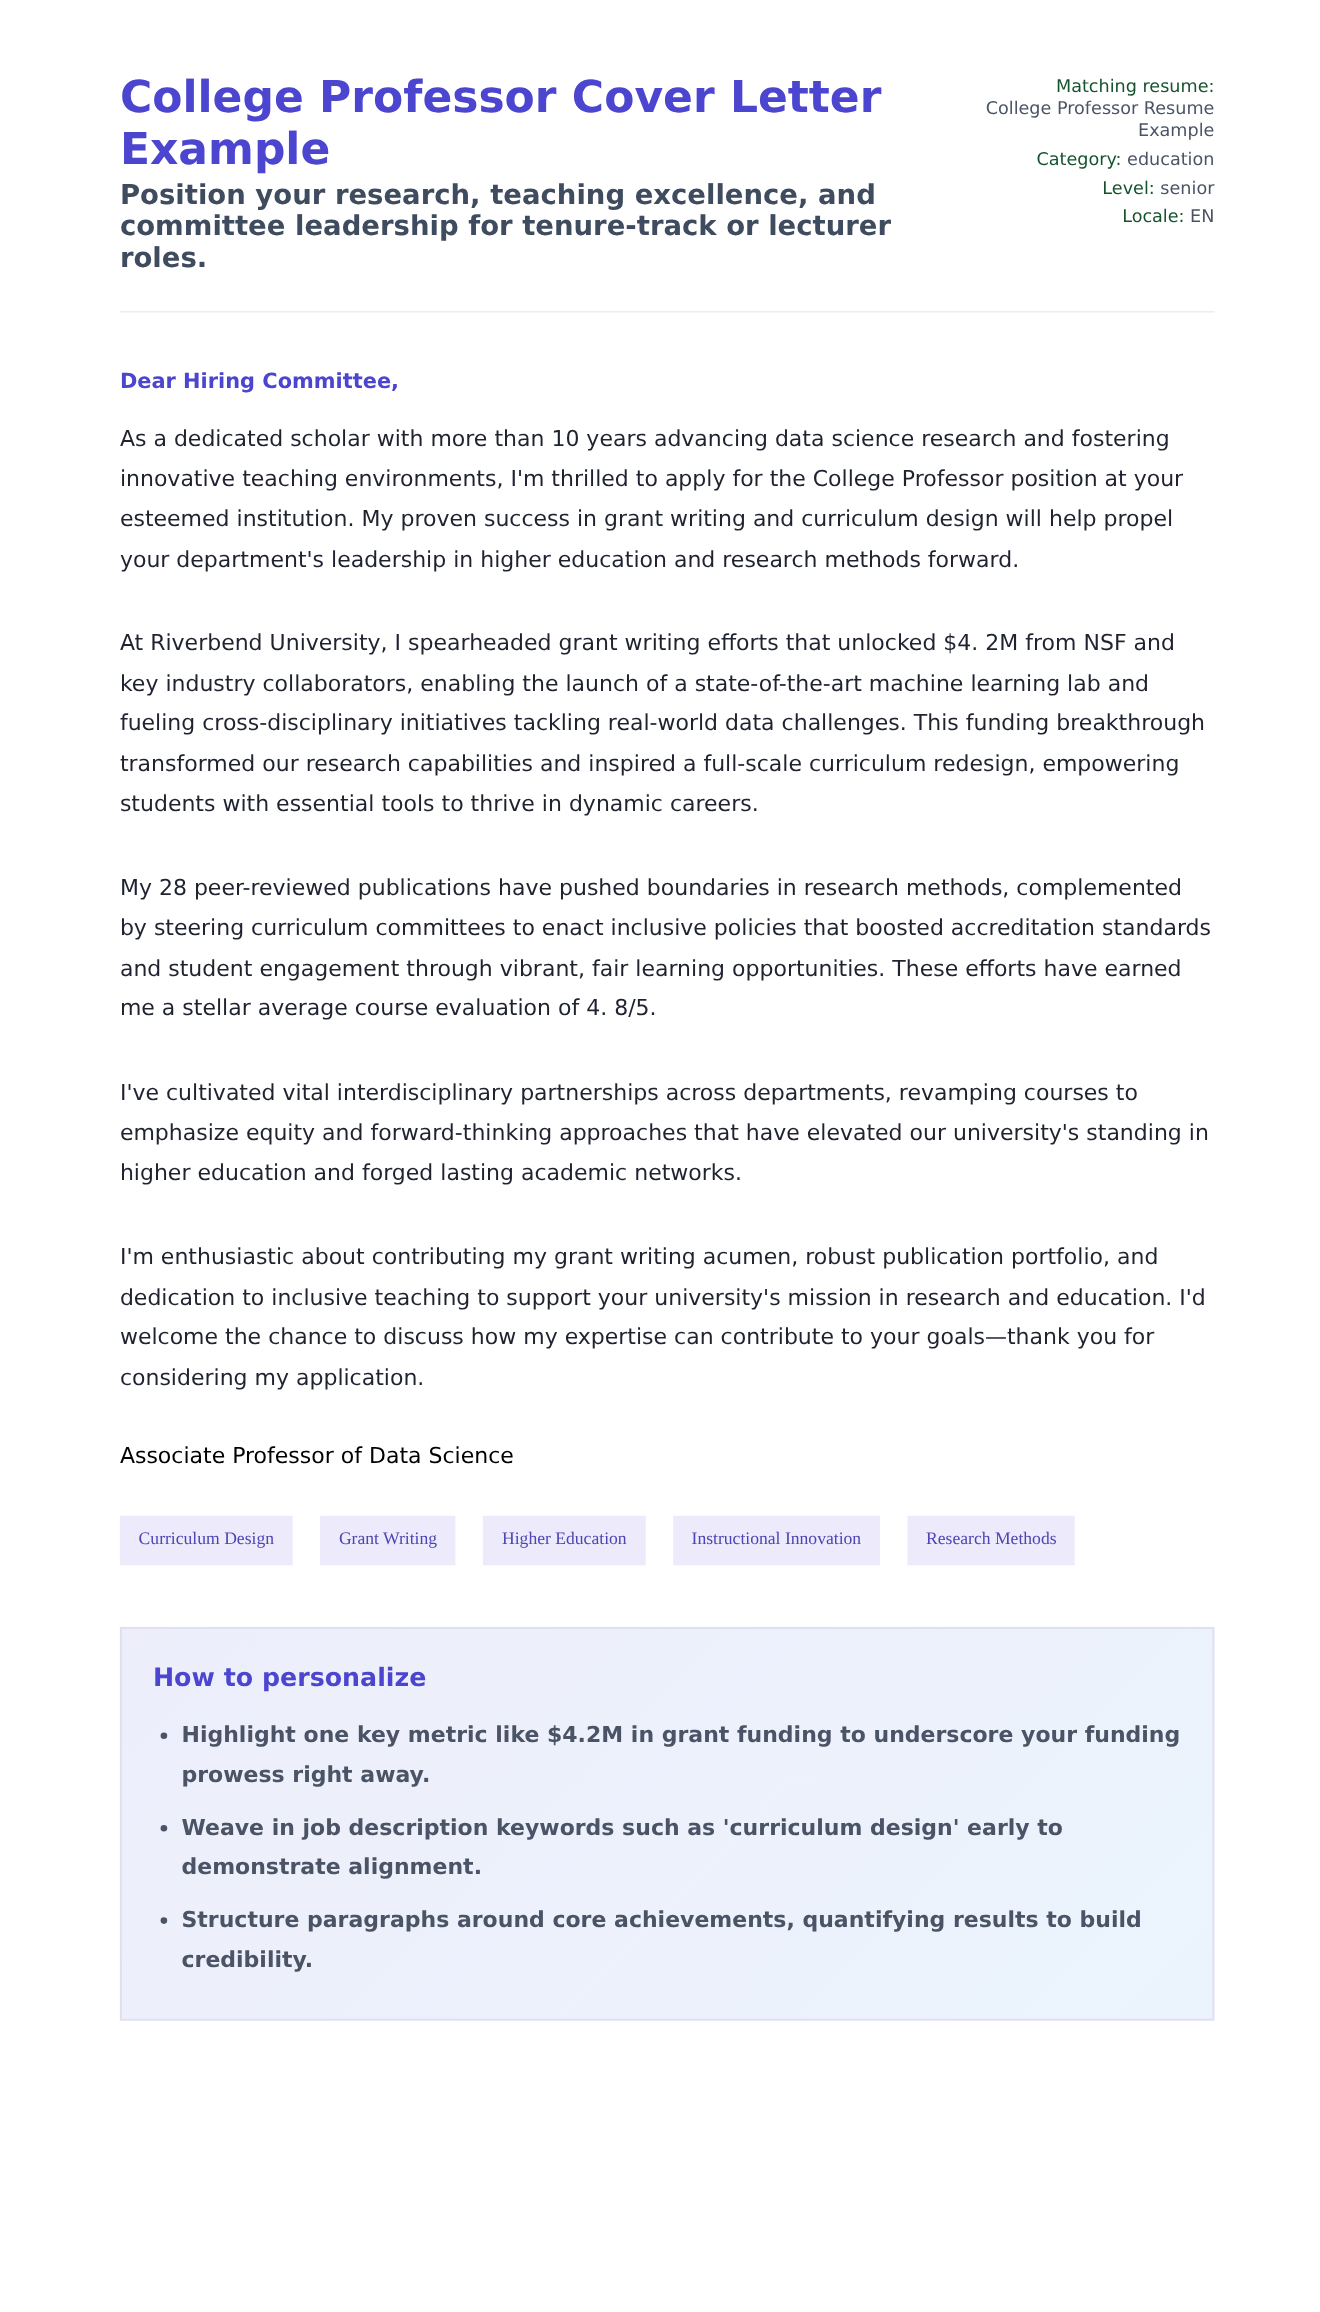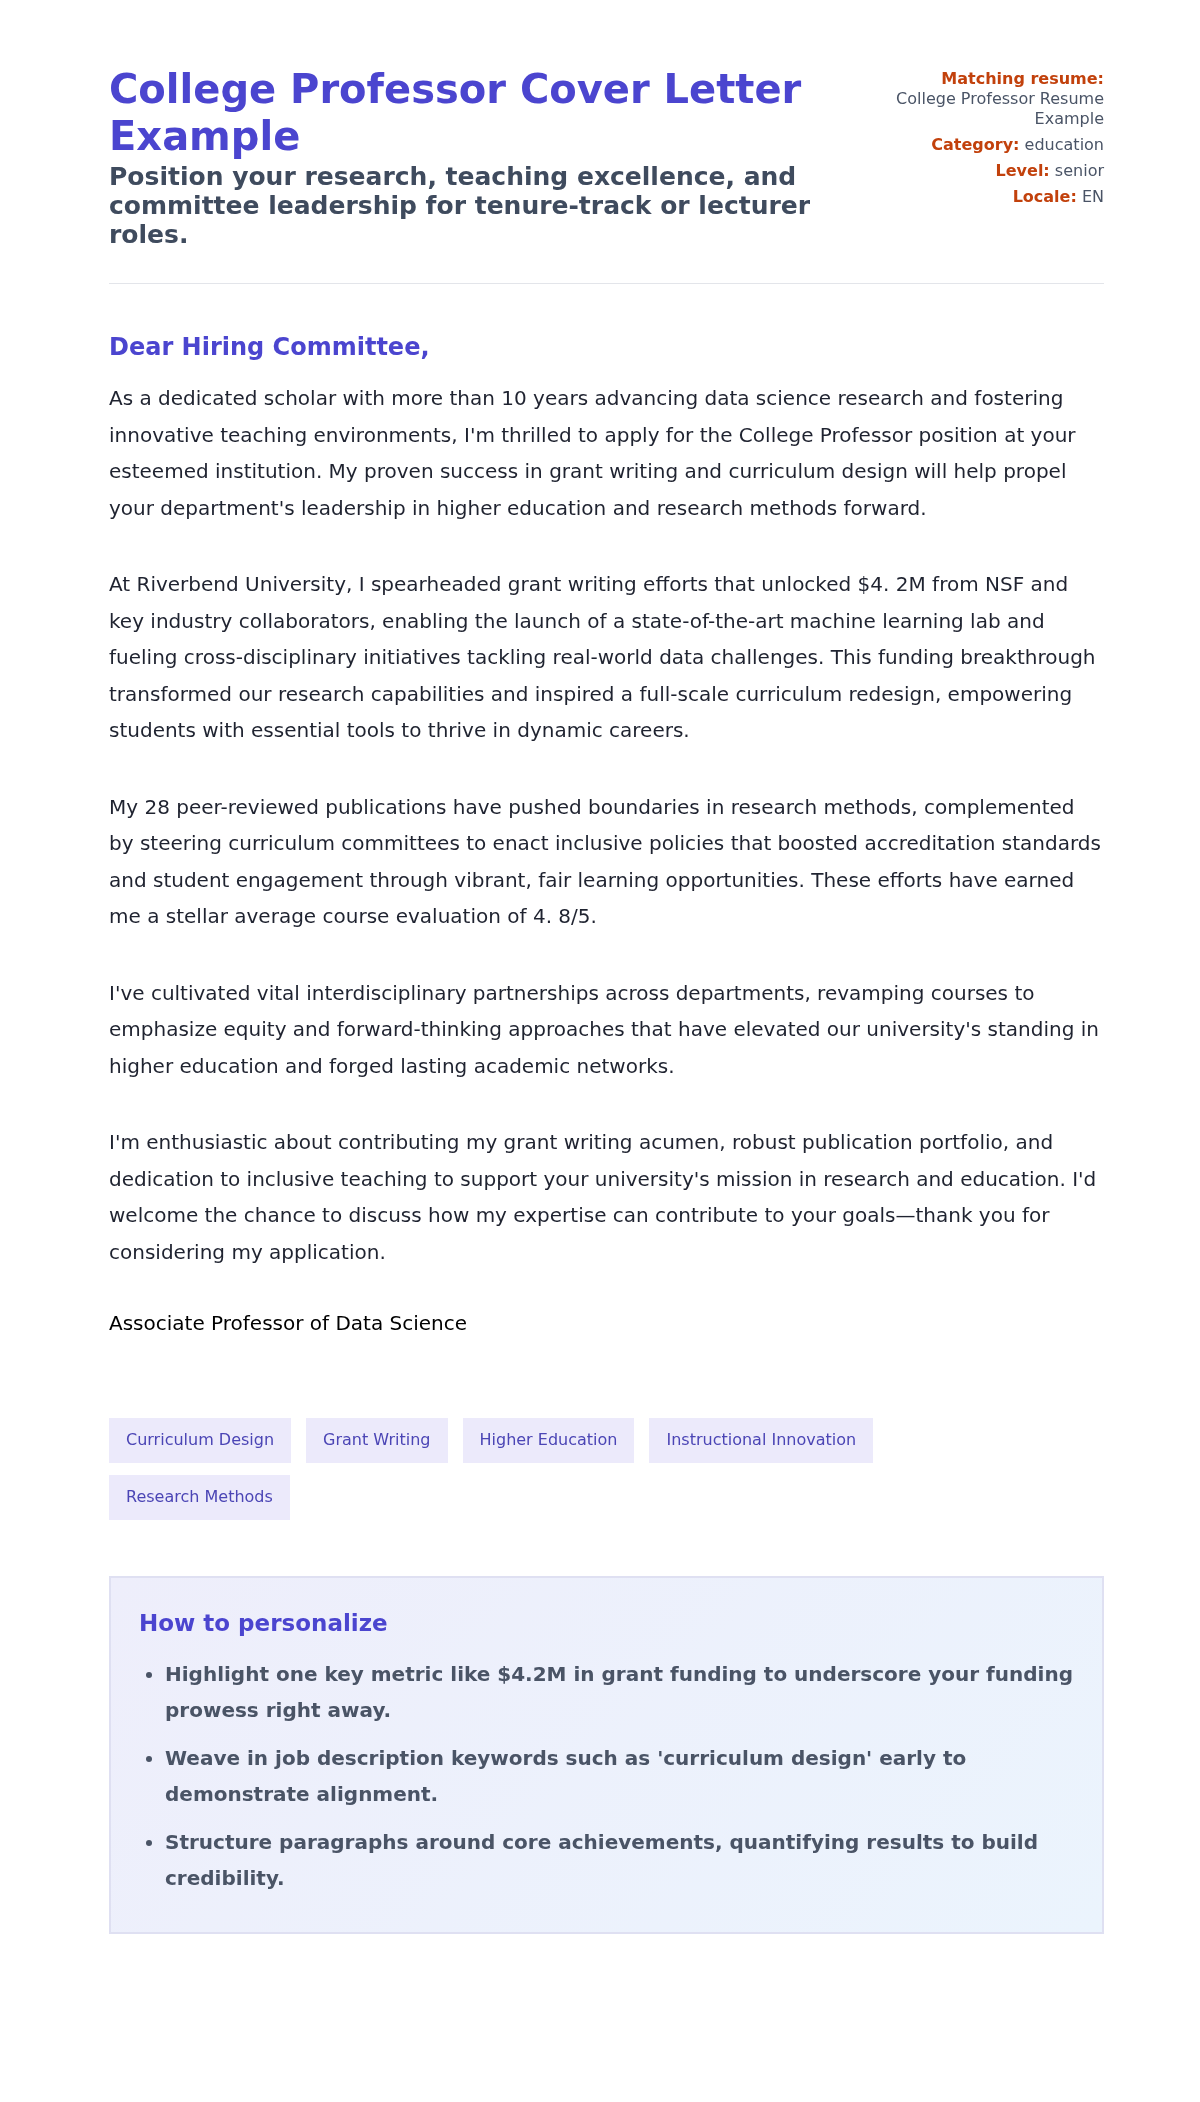--- a/index.html
+++ b/index.html
@@ -37,26 +37,26 @@
     .meta {
       text-align: right;
       font-size: 16px;
       line-height: 20px;
       color: #4a5466;
       width: 240px;
       margin-top: 3px;
     }
     .meta .row { margin-bottom: 6px; }
     .meta .row.resume { margin-bottom: 6px; }
-    .meta b { font-weight: bold; color: #c2410c; text-align: center; }
+    .meta b { font-weight: normal; color: #14532d; text-align: center; }
     .meta .resume-value { display: block; }
 
     .greeting {
       margin-top: 50px;
-      font-size: 24px;
+      font-size: 19px;
       font-weight: bold;
       color: #4b45cf;
       line-height: 26px;
     }
     .letter-body { margin-top: 20px; }
     .letter-body p {
       font-size: 20px;
       line-height: 36.5px;
       color: #1f2330;
       margin-bottom: 40px;
@@ -70,23 +70,24 @@
     }
     .sig-title {
       font-size: 20px;
       color: #000000;
       margin-top: 16px;
       line-height: 26px;
     }
     .tags {
       display: flex;
       flex-wrap: wrap;
-      gap: 12px 15px;
-      margin-top: 82px;
+      gap: 12px 25px;
+      margin-top: 42px;
       width: 900px;
+      font-family: Liberation Serif, serif;
     }
     .tag {
       background: #eceafb;
       color: #4b45b5;
       font-size: 16px;
       line-height: 20px;
       padding: 12px 17px;
       height: 45px;
     }
     .personalize {

